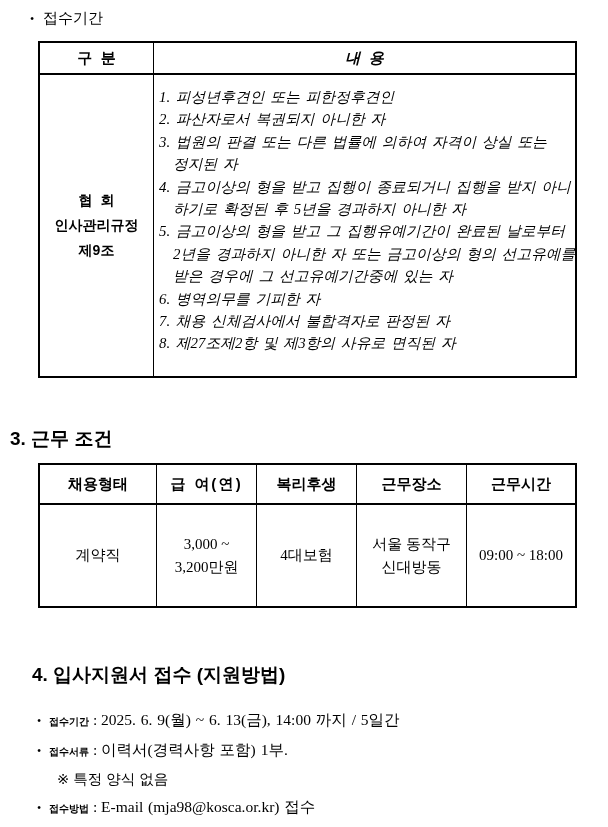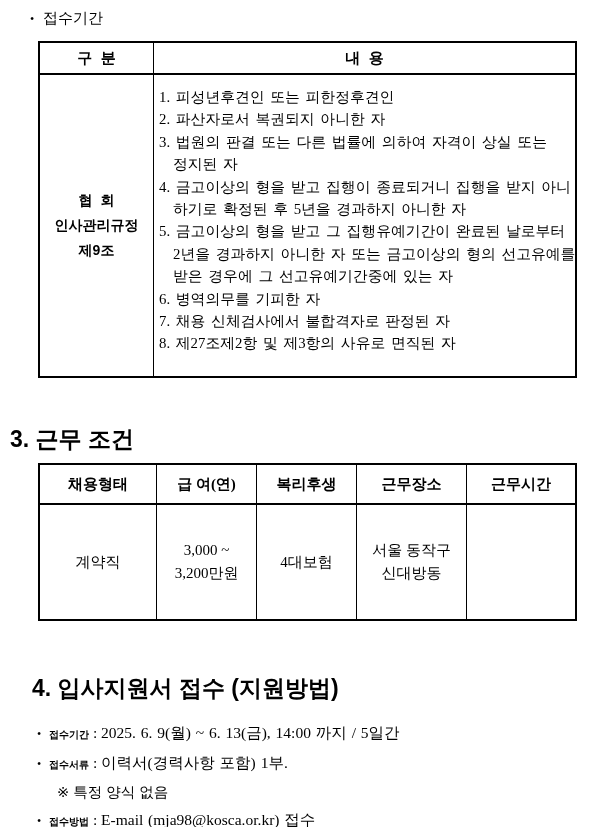--- a/index.html
+++ b/index.html
@@ -15,56 +15,56 @@
 
   
   .top-bullet { padding: 9px 0 0 30px; font-size: 15px; display: flex; align-items: baseline; }
   .top-bullet .dot { width: 13px; font-size: 12px; }
 
   
   .t1 { margin: 13px 0 0 38px; width: 539px; border: 2px solid #000; }
   .t1-row { display: flex; }
   .t1-head { height: 32px; border-bottom: 2px solid #000; }
   .t1-c1 { width: 114px; border-right: 1px solid #000; flex: none; }
-  .t1-c2 { flex: 1; overflow: hidden; }
+  .t1-c2 { flex: 1; overflow: hidden; font-style: italic; }
   .th {
     display: flex; align-items: center; justify-content: center;
     font-family: "Liberation Sans", "DejaVu Sans", sans-serif;
     font-weight: bold; font-size: 15px; white-space: pre;
   }
   .t1-body { height: 301px; }
   .rowhead {
     display: flex; flex-direction: column; align-items: center; justify-content: center;
     font-family: "Liberation Sans", "DejaVu Sans", sans-serif;
     font-weight: bold; font-size: 14px; line-height: 25px; white-space: pre; text-align: center;
   }
   .rules { padding: 11px 4px 6px 5px; font-size: 14.8px; line-height: 22.4px; }
   .rule-line { white-space: pre; word-spacing: 2px; }
   .rule-line.cont { padding-left: 14px; }
 
   
   .sec-title {
     margin: 50px 0 0 10px;
     font-family: "Liberation Sans", "DejaVu Sans", sans-serif;
-    font-weight: bold; font-size: 23px; line-height: 22px;
+    font-weight: bold; font-size: 19px; line-height: 22px;
   }
   .sec-title.sec4 { margin-top: 56px; margin-left: 32px; }
 
   
   .t2 { margin: 13px 0 0 38px; width: 539px; border: 2px solid #000; }
   .t2-row { display: flex; }
   .t2-head { height: 40px; border-bottom: 2px solid #000; }
-  .t2-body { height: 114px; }
+  .t2-body { height: 101px; }
   .t2-cell {
     display: flex; flex-direction: column; align-items: center; justify-content: center;
     border-right: 1px solid #000; overflow: hidden; white-space: pre; text-align: center;
   }
   .t2-cell.last { border-right: none; }
   .t2-head .t2-cell {
-    font-family: Liberation Serif, serif;
+    font-family: Liberation Mono, monospace;
     font-weight: bold; font-size: 15px;
   }
   .t2-body .t2-cell { font-size: 15px; line-height: 23px; }
   .c0 { width: 117px; flex: none; }
   .c1 { width: 100px; flex: none; }
   .c2 { width: 100px; flex: none; }
   .c3 { width: 110px; flex: none; }
   .c4 { flex: 1; }
 
   
@@ -127,20 +127,21 @@
         <div class="t2-cell c1">급 여(연)</div>
         <div class="t2-cell c2">복리후생</div>
         <div class="t2-cell c3">근무장소</div>
         <div class="t2-cell c4 last">근무시간</div>
       </div>
     <div class="t2-row t2-body" id="t2-body">
         <div class="t2-cell c0"><div class="t2-line">계약직</div></div>
         <div class="t2-cell c1"><div class="t2-line">3,000 ~</div><div class="t2-line">3,200만원</div></div>
         <div class="t2-cell c2"><div class="t2-line">4대보험</div></div>
         <div class="t2-cell c3"><div class="t2-line">서울 동작구</div><div class="t2-line">신대방동</div></div>
+        <div class="t2-cell c4 last"><div class="t2-line">09:00 ~ 18:00</div></div>
       </div>
   </div>
 
   <h2 class="sec-title sec4">4. 입사지원서 접수 (지원방법)</h2>
 
   <div class="bullets" id="s4-bullets">
       <div class="b-row">
         <span class="b-dot">•</span>
         <span class="b-label">접수기간</span>
         <span class="b-sep"> : </span>

